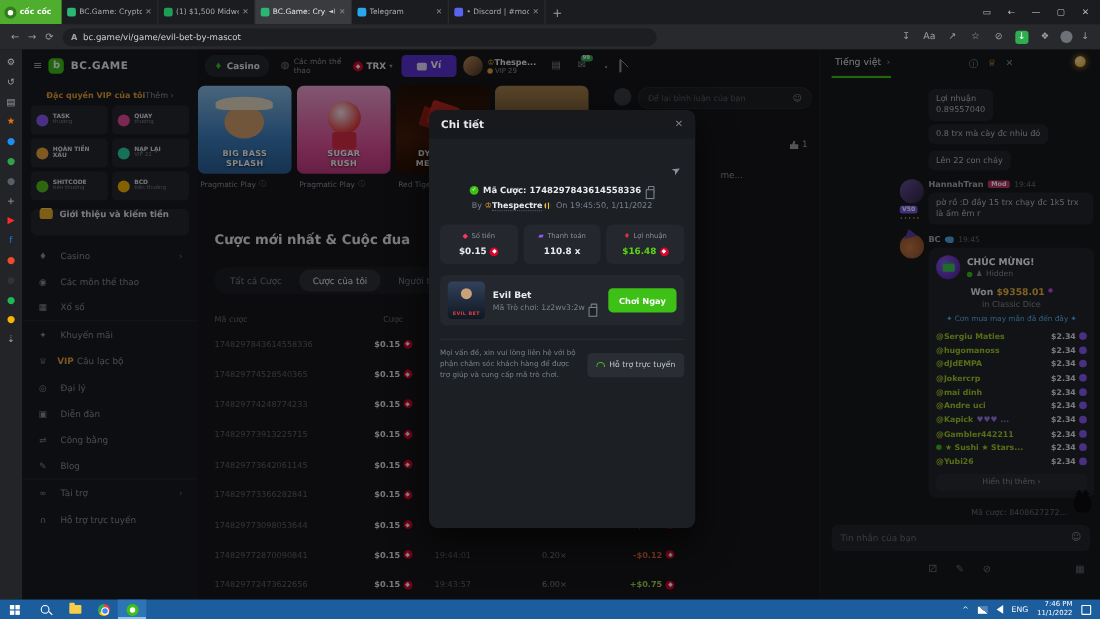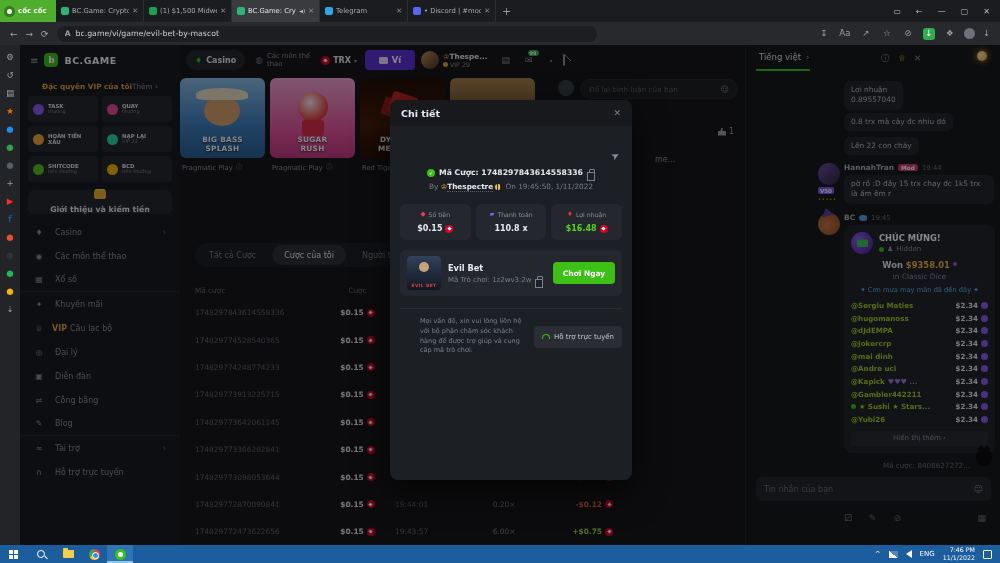--- a/index.html
+++ b/index.html
@@ -45,21 +45,21 @@
   .logo-badge{width:14px;height:14px;border-radius:4px;background:#3ec117;color:#fff;font-weight:bold;font-size:9px;display:flex;align-items:center;justify-content:center;}
   .logo-text{color:#f2f4f6;font-weight:bold;font-size:9.5px;letter-spacing:.5px;}
   .vip-banner{display:flex;justify-content:center;align-items:center;padding:7px 10px 5px;font-size:7.3px;}
   .vip-banner .t{color:#e8a33d;font-weight:bold;}
   .vip-banner .m{color:#8a919c;}
   .tiles{display:grid;grid-template-columns:1fr 1fr;gap:4px;padding:0 8px;}
   .tile{height:26px;background:#26282e;border-radius:4px;display:flex;align-items:center;gap:4px;padding:0 5px;}
   .tile-ic{width:11px;height:11px;border-radius:50%;flex:none;}
   .tile-label{font-size:5.4px;font-weight:bold;color:#dfe3e8;line-height:1.15;}
   .tile-sub{font-size:5px;color:#7a818c;font-weight:normal;display:block;}
-  .referral{margin:8px 8px 1px;background:#26282e;border-radius:6px;height:24px;display:flex;align-items:center;gap:6px;padding:0 8px;flex-direction:column;}
+  .referral{margin:8px 8px 1px;background:#26282e;border-radius:6px;height:24px;display:flex;gap:6px;padding:0 8px;}
   .ref-ic{width:12px;height:9px;border-radius:2px;background:#f0b429;box-shadow:0 -2px 0 -1px #f7d35c;}
   .ref-t{font-size:7.8px;font-weight:bold;color:#e7eaee;}
   .menu{margin-top:6px;}
   .mi{height:24px;display:flex;align-items:center;gap:8px;padding:0 14px;font-size:8px;color:#8a919c;}
   .mi .gl{width:10px;font-size:8px;text-align:center;flex:none;}
   .mi .chev{margin-left:auto;color:#6a7079;}
   .mi .accent{color:#e8a33d;font-weight:bold;margin-right:3px;}
   .mi.divafter{border-bottom:1px solid #24262b;}
   .payments{position:absolute;bottom:8px;left:0;width:160px;display:flex;justify-content:space-around;align-items:center;color:#b9bdc3;}
   .applelogo{width:7px;height:8px;background:#c9ccd1;border-radius:45% 45% 48% 48%/60% 60% 40% 40%;display:inline-block;margin-right:2px;vertical-align:-1px;}
@@ -213,21 +213,21 @@
   .m-game{margin:10px 10px 0;background:#24272d;border-radius:6px;height:46px;display:flex;align-items:center;gap:7px;padding:0 7px;}
   .mg-thumb{width:34px;height:34px;border-radius:4px;background:linear-gradient(180deg,#31425c,#101722);position:relative;overflow:hidden;flex:none;}
   .mg-thumb::before{content:"";position:absolute;left:12px;top:6px;width:10px;height:10px;border-radius:50%;background:#caa27a;}
   .mg-tlabel{position:absolute;left:0;right:0;bottom:2px;text-align:center;font-size:4.4px;font-weight:bold;color:#e03c3c;letter-spacing:.4px;}
   .mg-info{flex:1;}
   .mg-name{font-size:8.2px;font-weight:bold;color:#e7eaee;}
   .mg-id{margin-top:3px;font-size:7px;color:#7a818c;display:flex;gap:3px;align-items:center;}
   .mg-play{width:62px;height:22px;background:#3ec117;border-radius:4px;color:#fff;font-weight:bold;font-size:7.5px;display:flex;align-items:center;justify-content:center;flex:none;}
   .m-div{height:1px;background:#2a2d33;margin:12px 10px 0;}
   .m-support{display:flex;gap:8px;margin:8px 10px 0;align-items:center;}
-  .ms-text{flex:1;font-size:6.5px;color:#7a818c;line-height:1.5;margin-left:20px;}
+  .ms-text{flex:1;font-size:6.5px;color:#7a818c;line-height:1.5;}
   .ms-btn{width:88px;height:22px;background:#2a2d33;border-radius:4px;display:flex;align-items:center;justify-content:center;gap:4px;font-size:7px;color:#c6ccd4;flex:none;}
   .hp{width:8px;height:5px;border:1.5px solid #3ec117;border-bottom:none;border-radius:8px 8px 0 0;}
 
   
   .taskbar{position:absolute;left:0;top:545px;width:1000px;height:18px;background:#1c5d9e;display:flex;align-items:center;color:#fff;}
   .win{width:9px;height:9px;display:grid;grid-template-columns:1fr 1fr;grid-template-rows:1fr 1fr;gap:1px;margin:0 9px;}
   .win i{background:#fff;}
   .tsearch{width:8px;height:8px;border:1.3px solid #fff;border-radius:50%;position:relative;margin:0 10px;}
   .tsearch::after{content:"";position:absolute;width:4px;height:1.3px;background:#fff;right:-4px;bottom:-1px;transform:rotate(45deg);}
   .tb-app{width:26px;height:18px;display:flex;align-items:center;justify-content:center;}
@@ -531,20 +531,21 @@
       <div class="likerow">
         <span class="lk">
             <span class="thumb"></span>
             <span>1</span>
           </span>
         <span class="thumb down"></span>
         <span>⋮</span>
       </div>
       <span class="fragme">me...</span>
 
+      <div class="bets-head">Cược mới nhất &amp; Cuộc đua</div>
       <div class="btabs">
 
       <div class="btab">Tất cả Cược</div>
           <div class="btab active">Cược của tôi</div>
           <div class="btab">Người thắng lớn</div>
         </div>
 
       <div class="thead">
         <div class="trow">
           <span class="c-id">Mã cược</span>

